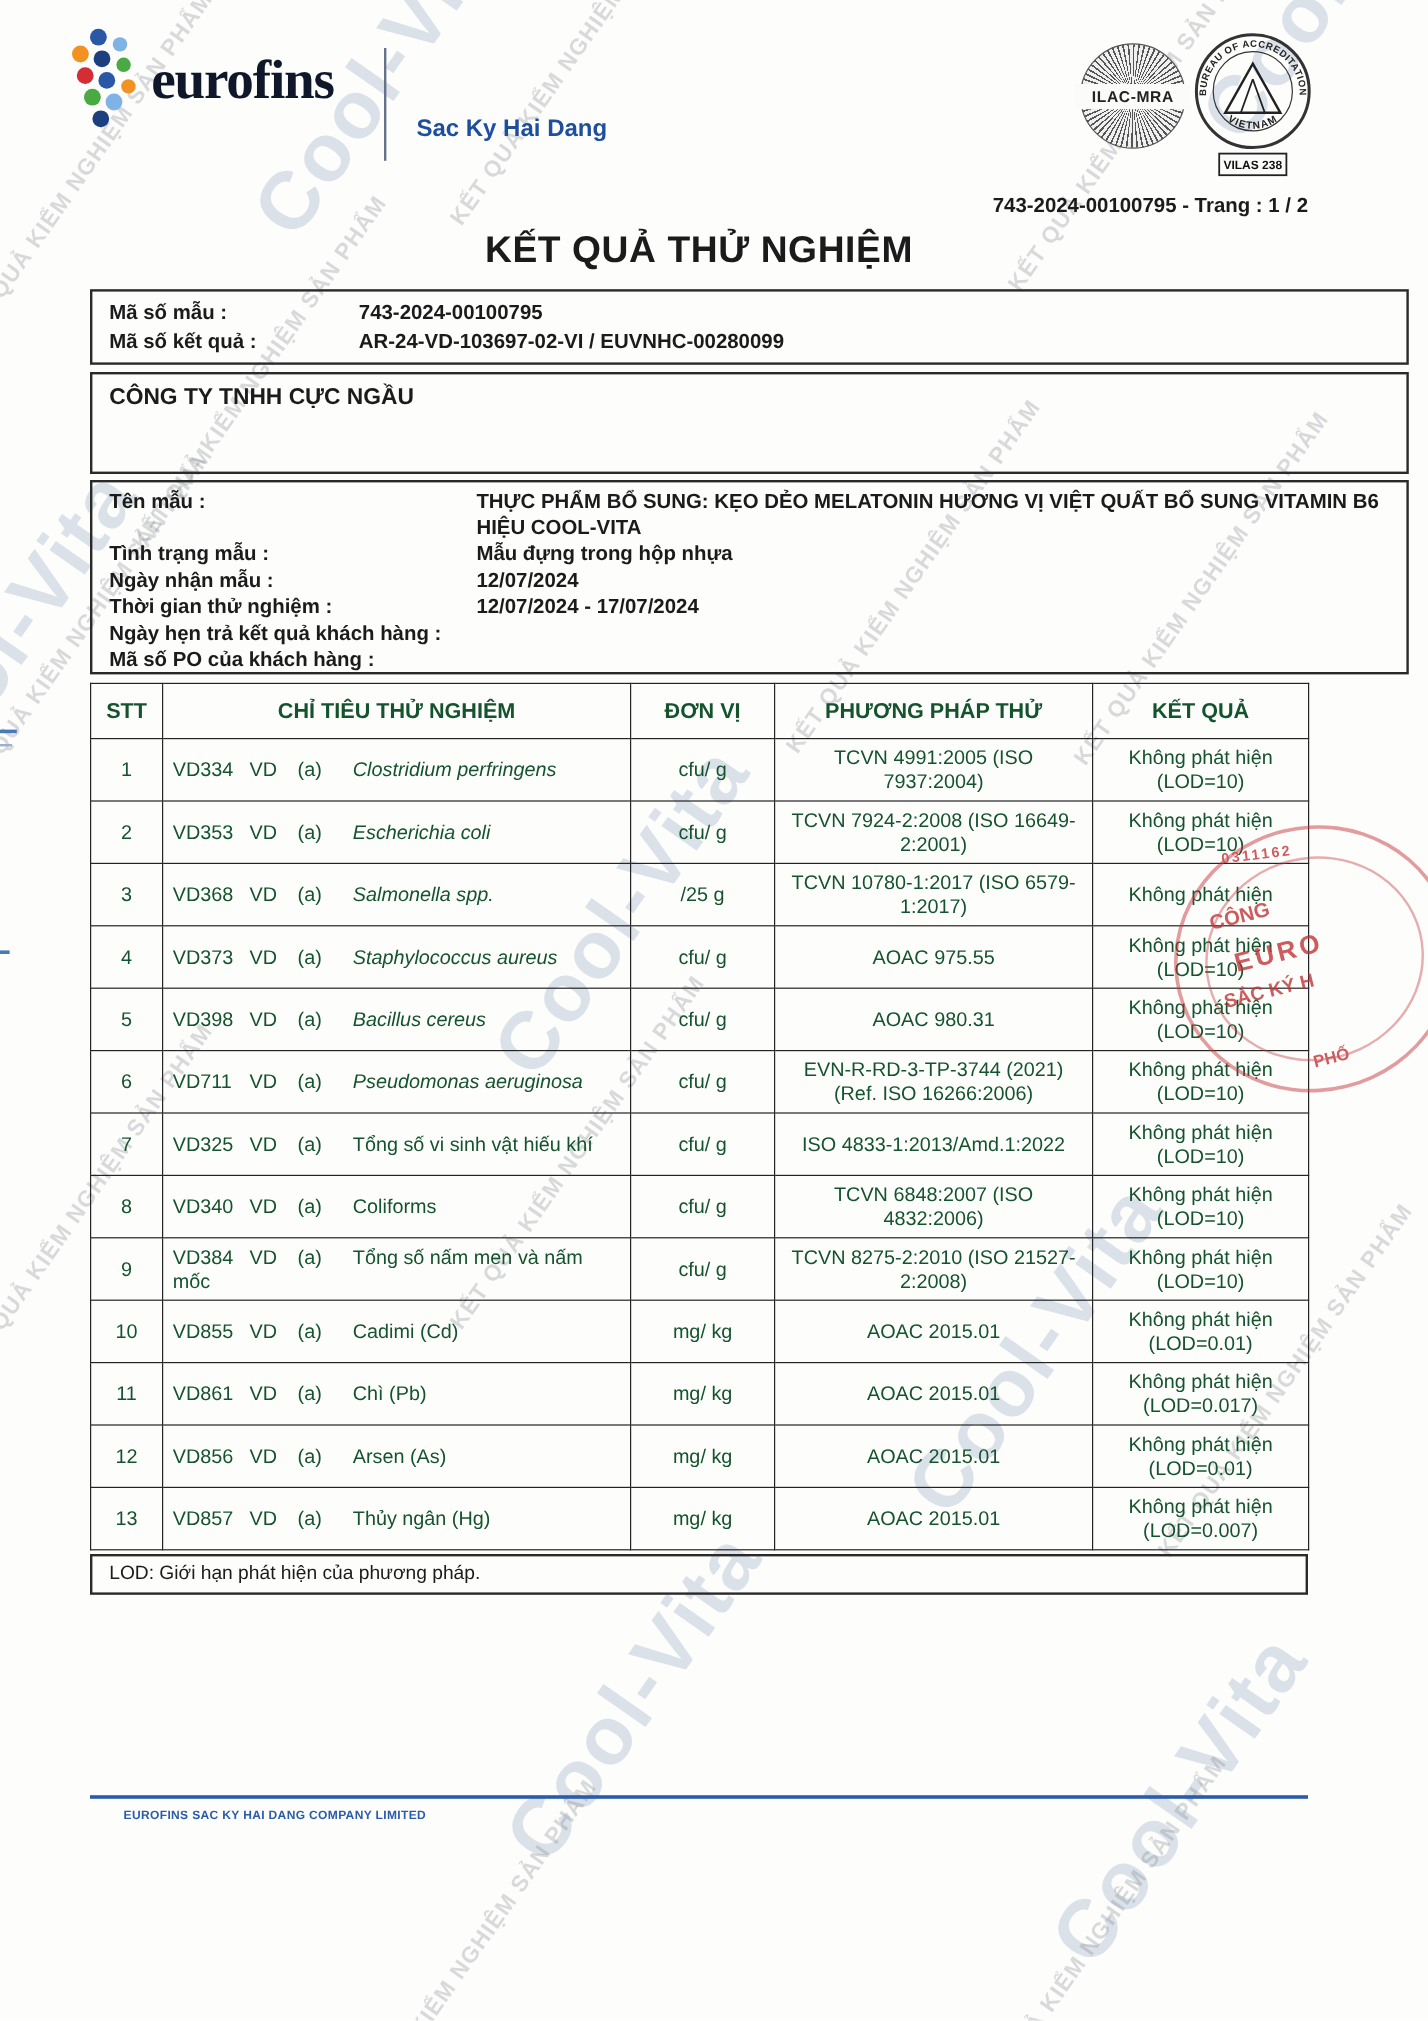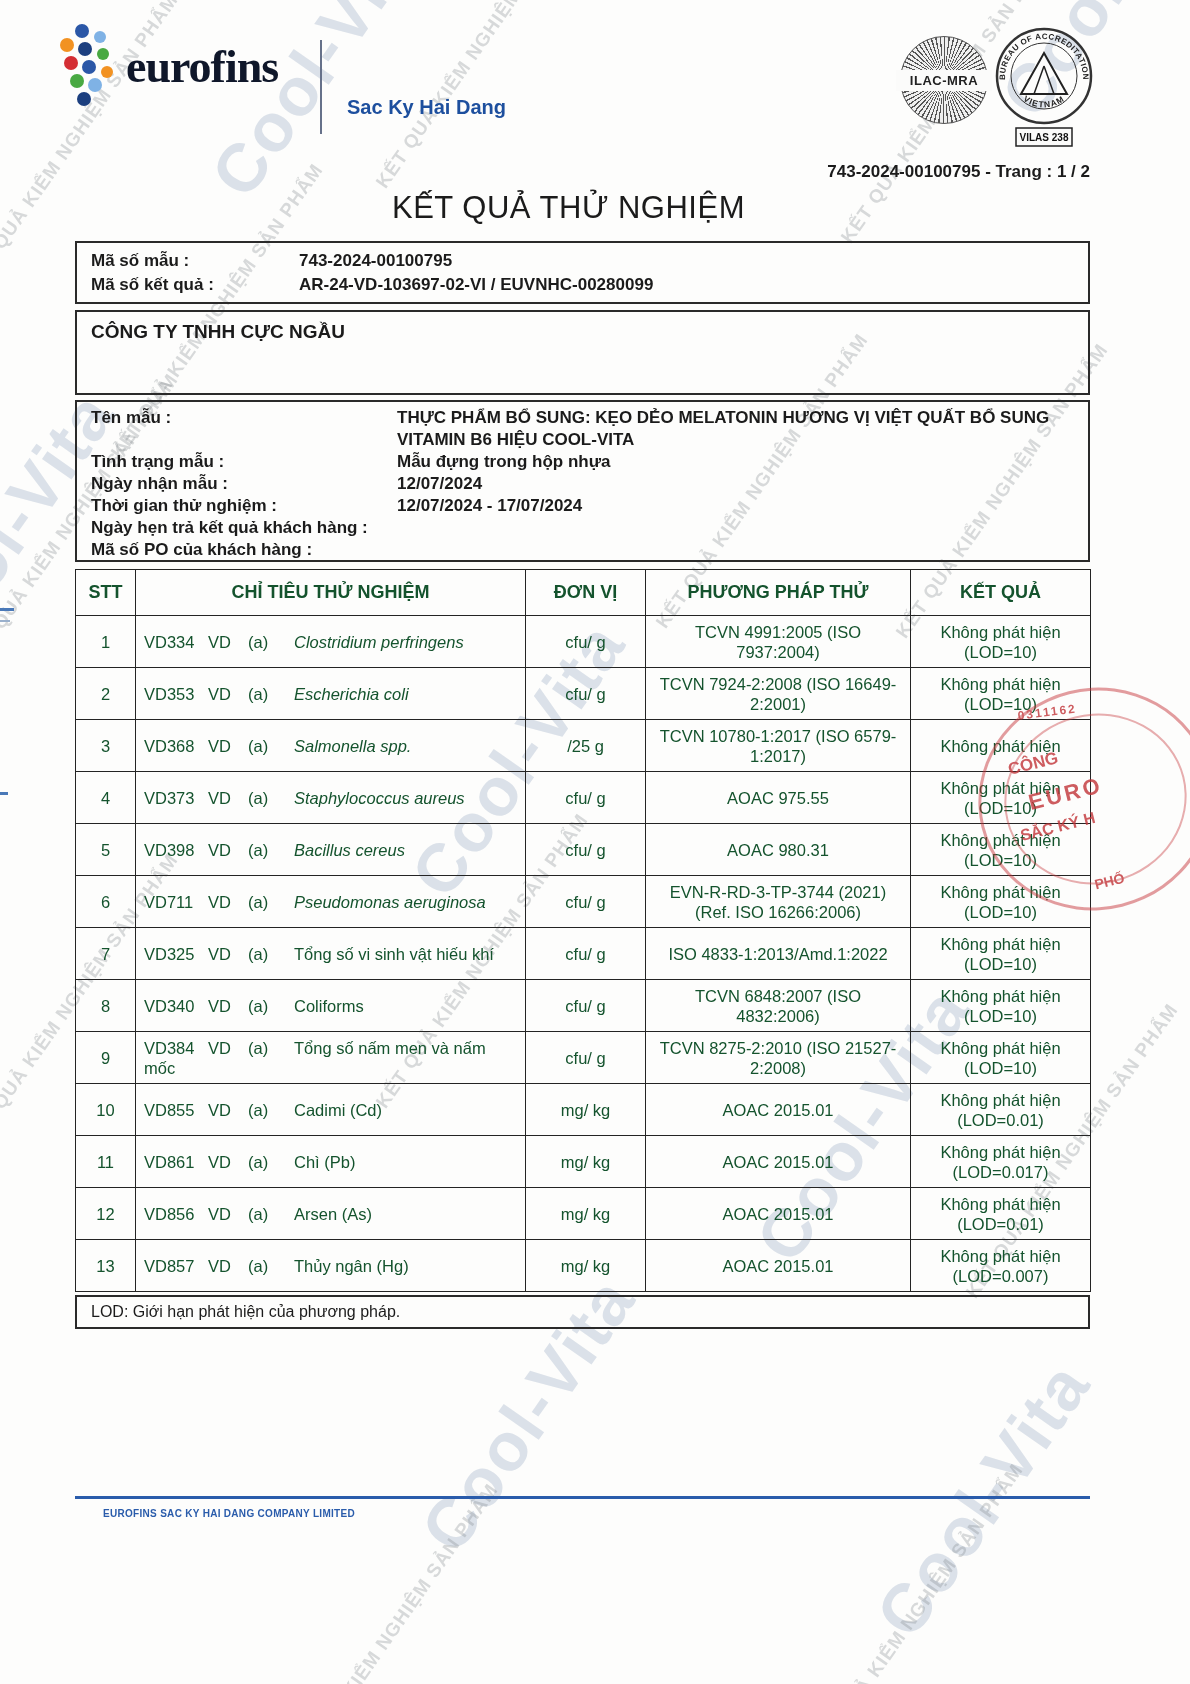--- a/index.html
+++ b/index.html
@@ -22,24 +22,24 @@
   .brand-name { position:absolute; left:347px; top:96px; font-size:20px; font-weight:bold; color:#1d4f9e; }
 
   .seal-ilac { position:absolute; left:900px; top:36px; width:88px; height:88px; border-radius:50%;
     border:1px solid #555; background:#eee;
     background-image:repeating-conic-gradient(#555 0deg 2deg, #efefef 2deg 6deg); }
   .ilac-band { position:absolute; left:-5px; right:-5px; top:33px; height:21px; background:#fbfbfa;
     display:flex; align-items:center; justify-content:center; font-size:13px; font-weight:bold; color:#222; letter-spacing:0.5px; }
   .seal-boa { position:absolute; left:992px; top:26px; }
 
   .doc-ref { position:absolute; left:0; top:162px; width:1090px; text-align:right; font-size:17px; font-weight:bold; }
-  .title { position:absolute; left:61px; top:190px; width:1015px; text-align:center; font-size:31px; font-weight:normal; letter-spacing:0.5px; }
-
-  
-  .box { position:absolute; left:75px; width:1015px; border:2px solid #2a2a2a; }
+  .title { position:absolute; left:75px; top:190px; width:1015px; text-align:center; font-size:31px; font-weight:bold; letter-spacing:0.5px; }
+
+  
+  .box { position:absolute; left:75px; width:1099px; border:2px solid #2a2a2a; }
   .box-ids { top:241px; height:63px; padding:6px 14px; font-size:17px; font-weight:bold; }
   .id-row { display:flex; line-height:24px; }
   .id-label { width:208px; flex:none; }
   .box-company { top:310px; height:85px; padding:9px 14px; font-size:19px; font-weight:bold; }
   .box-info { top:400px; height:162px; padding:5px 14px; font-size:17px; font-weight:bold; line-height:22px; }
   .info-row { display:flex; }
   .info-label { width:306px; flex:none; }
   .info-value { flex:1; }
 
   

